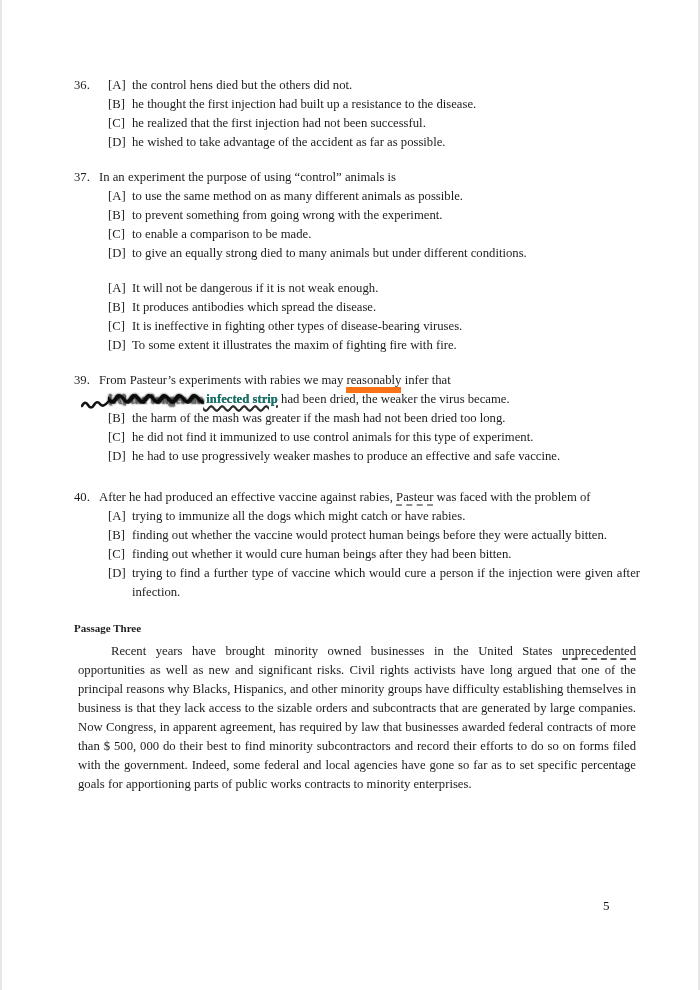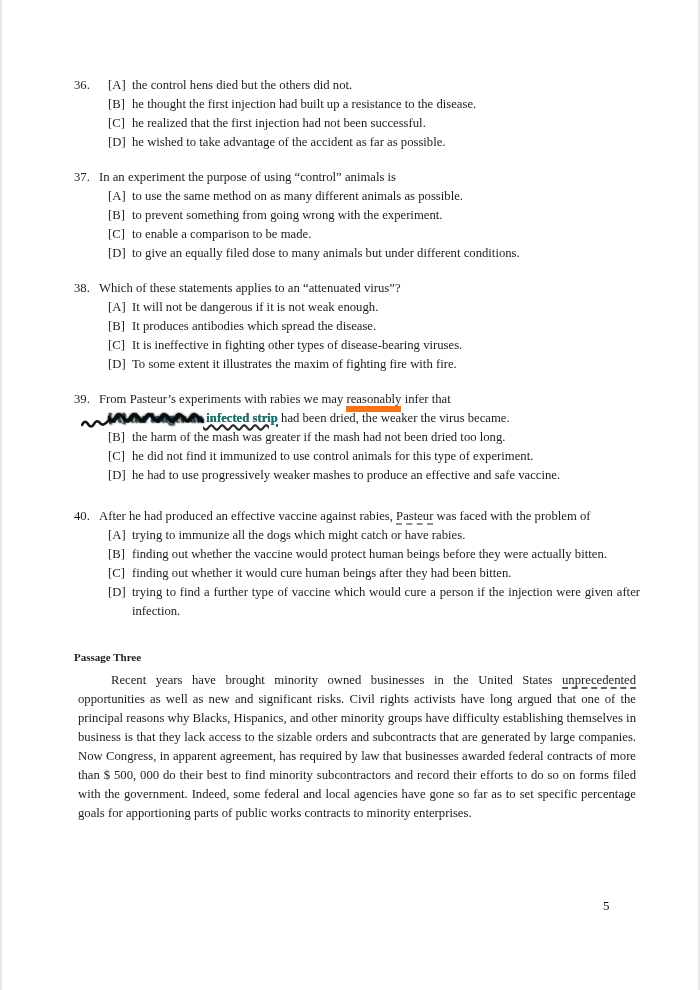--- a/index.html
+++ b/index.html
@@ -10,29 +10,29 @@
     background:#ffffff;
     font-family:"Liberation Serif","DejaVu Serif",serif;
     font-size:12.7px;
     line-height:19px;
     color:#1c1c1c;
     overflow:hidden;
   }
   .content{position:absolute;left:72px;top:76px;width:566px;}
   .question{margin:0 0 16px 0;}
   .q39{margin-bottom:22px;}
-  .q40{margin-bottom:27px;}
+  .q40{margin-bottom:17px;}
   .stem{position:relative;padding-left:25px;text-align:justify;}
   .qnum{position:absolute;left:0;top:0;}
   .option{position:relative;padding-left:58px;text-align:justify;}
   .option .tag{position:absolute;left:34px;top:0;}
   .opt-smudged{padding-left:34px;}
   .scribble-tail{position:absolute;left:7px;top:6px;}
   .smudge-heavy{
-    font-weight:bold;color:#0c4a6e;
+    font-weight:bold;color:#737373;
     letter-spacing:.2px;
     text-shadow:0 0 2px rgba(0,0,0,.85),1px 1px 1.5px rgba(0,0,0,.75);
     text-decoration:line-through;
     text-decoration-style:wavy;
     text-decoration-thickness:3px;
     text-decoration-color:#0b0b0b;
   }
   .smudge-bold{
     font-weight:bold;color:#0f766e;
     text-shadow:0 0 .6px rgba(0,0,0,.7);
@@ -89,29 +89,25 @@
       <div class="option">
         <span class="tag">[B]</span>
         <span>to prevent something from going wrong with the experiment.</span>
       </div>
       <div class="option">
         <span class="tag">[C]</span>
         <span>to enable a comparison to be made.</span>
       </div>
       <div class="option">
         <span class="tag">[D]</span>
-        <span>to give an equally filed dose to many animals but under different conditions.</span>
+        <span>to give an equally strong died to many animals but under different conditions.</span>
       </div>
     </section>
 
     <section class="question">
-      <div class="stem">
-        <span class="qnum">38.</span>
-        <span>Which of these statements applies to an “attenuated virus”?</span>
-      </div>
       <div class="option">
         <span class="tag">[A]</span>
         <span>It will not be dangerous if it is not weak enough.</span>
       </div>
       <div class="option">
         <span class="tag">[B]</span>
         <span>It produces antibodies which spread the disease.</span>
       </div>
       <div class="option">
         <span class="tag">[C]</span>

